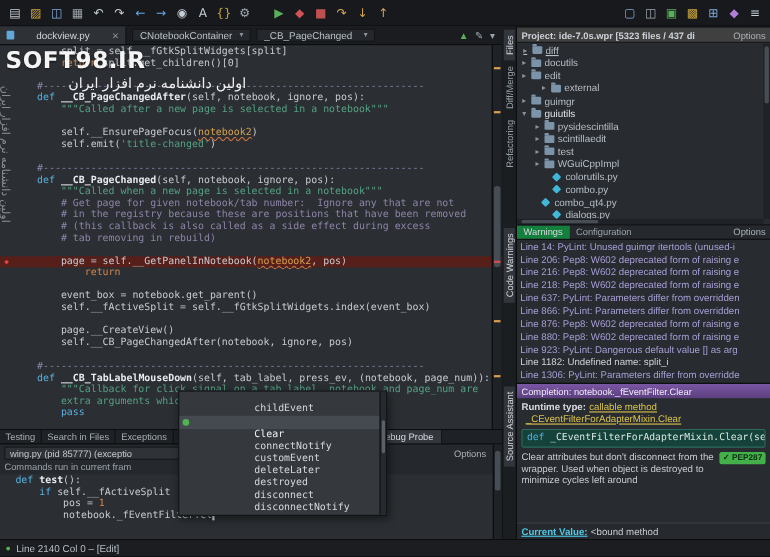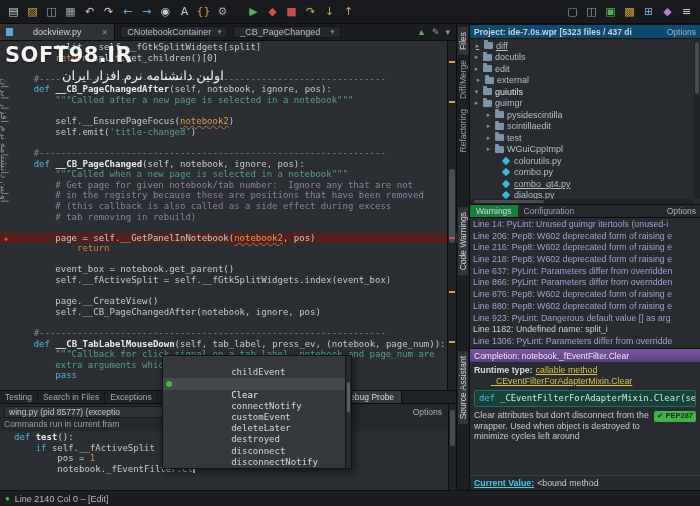--- a/index.html
+++ b/index.html
@@ -58,21 +58,21 @@
 .right{position:absolute;left:457px;top:24px;width:243px;height:466px;background:#26292d}
 .section{position:absolute;left:0;width:243px;display:flex}
 .sec-project{top:0;height:180px}
 .sec-warnings{top:180px;height:144px}
 .sec-assistant{top:324px;height:142px}
 .vstrip{width:13px;background:#1b1e21;border-right:1px solid #0c0d0f;display:flex;flex-direction:column;align-items:center;padding-top:3px}
 .vtab{writing-mode:vertical-rl;transform:rotate(180deg);font-size:8.5px;color:#97a0a8;padding:5px 0;white-space:nowrap}
 .vtab.active{background:#32363c;color:#d2d7db}
 .panel{flex:1;position:relative;overflow:hidden;border-top:1px solid #0c0d0f;background:#282b30}
 
-.proj-head{height:14px;background:#0c4a6e;display:flex;align-items:center;padding:0 4px;font-size:8.5px;border-bottom:1px solid #14161a}
+.proj-head{height:14px;background:#404040;display:flex;align-items:center;padding:0 4px;font-size:8.5px;border-bottom:1px solid #14161a}
 .proj-title{flex:1;overflow:hidden;white-space:nowrap;color:#ccd2d8;font-weight:bold}
 .options-label{color:#a9b1b8;margin-left:4px;white-space:nowrap}
 .tree{position:absolute;top:15px;left:0;right:6px;bottom:5px;overflow:hidden;font-size:9px}
 .tree-row{height:11.5px;display:flex;align-items:center;gap:3px;white-space:nowrap;color:#b6bec6}
 .tree-row.active{color:#e2e6ea}
 .tw{width:7px;font-size:7px;color:#8a939c;text-align:center;flex:none}
 .ticon{flex:none;position:relative}
 .ticon.folder{width:9px;height:7px;background:#7b94aa;border-radius:1px}
 .ticon.folder::before{content:"";position:absolute;top:-2px;left:0;width:4px;height:2px;background:#7b94aa;border-radius:1px 1px 0 0}
 .ticon.file{width:6px;height:6px;background:#3fb8d8;transform:rotate(45deg);border-radius:1px;margin:0 2px}
@@ -288,36 +288,36 @@
               <span class="ticon folder"></span>
               <span class="tlabel">docutils</span>
             </div>
 
             <div class="tree-row" style="padding-left: 3px;">
               <span class="tw">▸</span>
               <span class="ticon folder"></span>
               <span class="tlabel">edit</span>
             </div>
 
-            <div class="tree-row" style="padding-left: 5px;">
+            <div class="tree-row" style="padding-left: 5px; margin-left: 16px;">
               <span class="tw">▸</span>
               <span class="ticon folder"></span>
               <span class="tlabel">external</span>
+            </div>
+
+            <div class="tree-row" style="padding-left: 3px;">
+              <span class="tw">▸</span>
+              <span class="ticon folder"></span>
+              <span class="tlabel">guimgr</span>
             </div>
 
             <div class="tree-row active" style="padding-left: 3px;">
               <span class="tw">▾</span>
               <span class="ticon folder"></span>
               <span class="tlabel">guiutils</span>
-            </div>
-
-            <div class="tree-row" style="padding-left: 3px;">
-              <span class="tw">▸</span>
-              <span class="ticon folder"></span>
-              <span class="tlabel">guimgr</span>
             </div>
 
             <div class="tree-row" style="padding-left: 15px;">
               <span class="tw">▸</span>
               <span class="ticon folder"></span>
               <span class="tlabel">pysidescintilla</span>
             </div>
 
             <div class="tree-row" style="padding-left: 15px;">
               <span class="tw">▸</span>
@@ -342,21 +342,21 @@
               <span class="ticon file"></span>
               <span class="tlabel">colorutils.py</span>
             </div>
 
             <div class="tree-row" style="padding-left: 21px;">
               <span class="tw"></span>
               <span class="ticon file"></span>
               <span class="tlabel">combo.py</span>
             </div>
 
-            <div class="tree-row" style="padding-left: 21px; text-decoration: underline;">
+            <div class="tree-row" style="padding-left: 11px;">
               <span class="tw"></span>
               <span class="ticon file"></span>
               <span class="tlabel">combo_qt4.py</span>
             </div>
 
             <div class="tree-row" style="padding-left: 21px;">
               <span class="tw"></span>
               <span class="ticon file"></span>
               <span class="tlabel">dialogs.py</span>
             </div>
@@ -413,21 +413,21 @@
       </div>
       <div class="panel">
         <div class="as-head">
           <span>Completion: notebook._fEventFilter.Clear</span>
         </div>
         <div class="as-body">
           <div class="as-row">
             <span class="lbl">Runtime type:</span><span class="link">callable method</span>
           </div>
           <div class="as-row">
-            <span class="link" style="margin-left:17px">_CEventFilterForAdapterMixin.Clear</span>
+            <span class="link" style="margin-left:4px">_CEventFilterForAdapterMixin.Clear</span>
           </div>
           <div class="sigbox">
             <span class="sig-kw">def </span><span>_CEventFilterForAdapterMixin.Clear(self)</span>
           </div>
           <div class="desc">
             <span class="badge">✓ PEP287</span><span>Clear attributes but don't disconnect from the wrapper. Used when object is destroyed to minimize cycles left around</span>
           </div>
         </div>
         <div class="as-current">
           <span class="cur-label">Current Value:</span>

